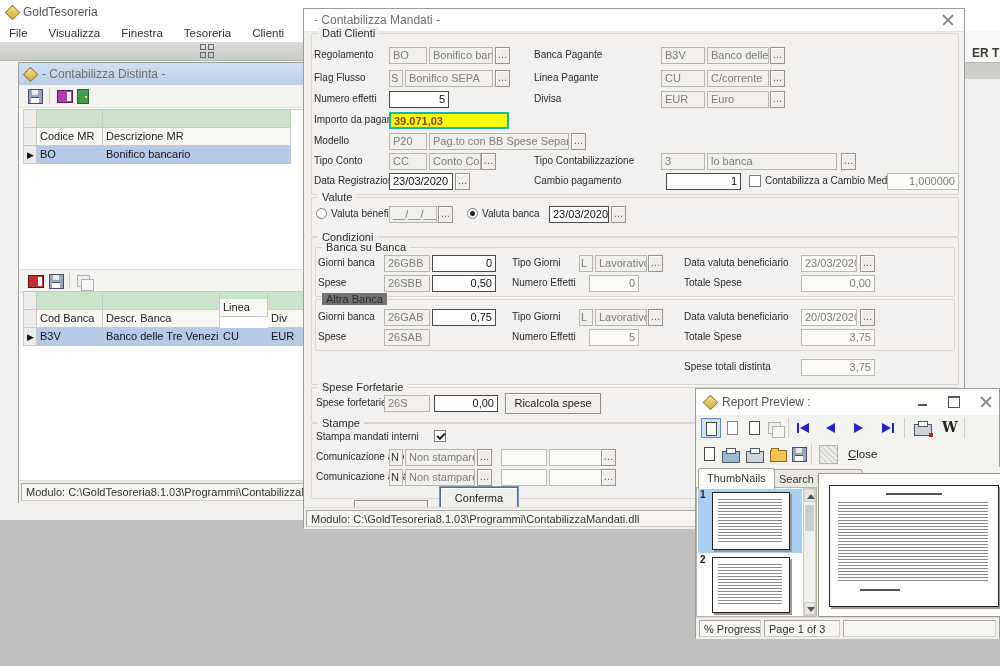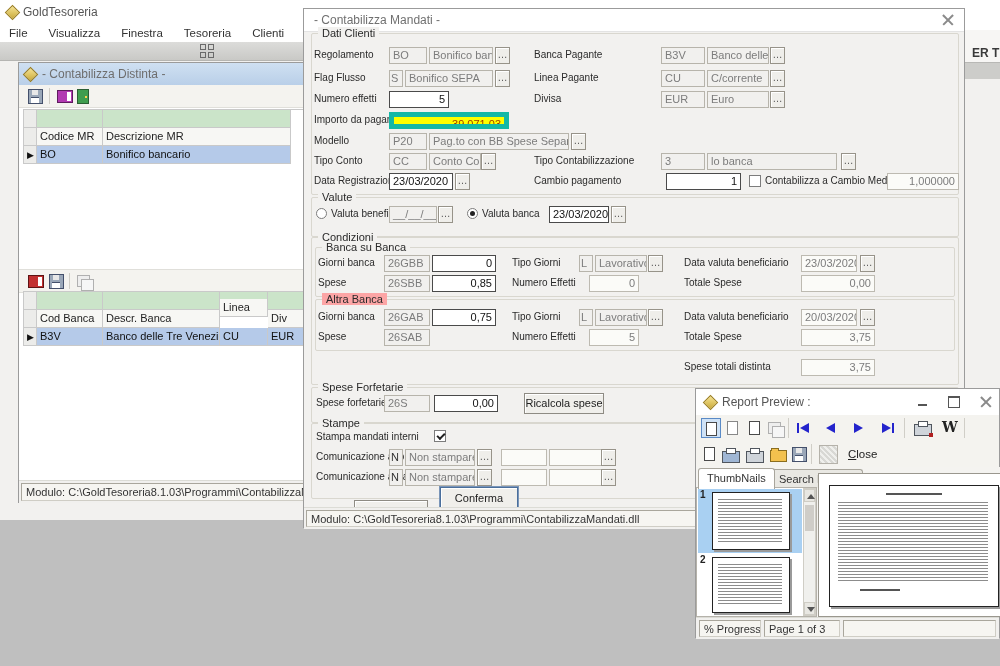--- a/index.html
+++ b/index.html
@@ -6,21 +6,21 @@
   #screen{position:relative;width:1000px;height:666px;overflow:hidden;background:#f2f1ef;
           font-family:"Liberation Sans",sans-serif;font-size:11px;color:#222}
   .a{position:absolute}
   .lbl{position:absolute;font-size:10px;color:#2a2a2a;white-space:nowrap}
   .fld{position:absolute;height:17px;line-height:15px;font-size:11px;padding:0 3px;
        white-space:nowrap;overflow:hidden;box-sizing:border-box}
   .ro{background:#f1f0ee;border:1px solid #b7b4ab;color:#7c7c7c}
   .ed{background:#fff;border:1px solid #4a4a4a;color:#111}
   .lt{background:#fbfbf8;border:1px solid #bdbab1;color:#7c7c7c}
   .num{text-align:right}
-  .yellow{background:#ffff00;border:5px solid #14b8a6;color:#9c3a00;font-weight:normal;text-align:right}
+  .yellow{background:#ffff00;border:2px solid #14b8a6;color:#9c3a00;font-weight:bold;text-align:left}
   .dots{position:absolute;width:15px;height:17px;background:#efeeea;border:1px solid #979389;
         box-shadow:inset 1px 1px 0 #fff;color:#555;font-size:10px;line-height:14px;text-align:center;box-sizing:border-box}
   .grp{position:absolute;border:1px solid #d9d7cf;border-radius:2px}
   .cap{position:absolute;top:-7px;left:6px;background:#f2f1ef;padding:0 4px;font-size:11px;color:#2a2a2a;white-space:nowrap}
   .btn{position:absolute;background:#f0efeb;border:1px solid #8e8b83;box-shadow:inset 1px 1px 0 #fff;
        font-size:11px;text-align:center;color:#222;box-sizing:border-box}
   .btn.focus{border:1px solid #4a6f9c;box-shadow:0 0 0 1px #7a95b8,inset 1px 1px 0 #fff}
   .win{position:absolute;background:#fff;border:1px solid #9b9b9b;box-sizing:border-box}
   .titlebar{position:absolute;left:0;top:0;right:0;background:#fff;border-bottom:1px solid #e3e3e3}
   .wtitle{position:absolute;font-size:12px;color:#707070;white-space:nowrap}
@@ -262,28 +262,28 @@
     <span class="lbl" style="left:208px;top:248px">Tipo Giorni</span>
     <div class="fld ro" style="left:275px;top:246px;width:14px;padding:0 1px">L</div>
     <div class="fld ro" style="left:291px;top:246px;width:52px">Lavorativo</div>
     <div class="dots" style="left:344px;top:246px">…</div>
     <span class="lbl" style="left:295px;top:248px;left:380px">Data valuta beneficiario</span>
     <div class="fld lt" style="left:497px;top:246px;width:56px">23/03/2020</div>
     <div class="dots" style="left:556px;top:246px">…</div>
 
     <span class="lbl" style="left:14px;top:268px">Spese</span>
     <div class="fld ro" style="left:80px;top:266px;width:46px">26SBB</div>
-    <div class="fld ed num" style="left:128px;top:266px;width:64px">0,85</div>
+    <div class="fld ed num" style="left:128px;top:266px;width:64px">0,50</div>
     <span class="lbl" style="left:208px;top:268px">Numero Effetti</span>
     <div class="fld lt num" style="left:285px;top:266px;width:50px">0</div>
     <span class="lbl" style="left:380px;top:268px">Totale Spese</span>
     <div class="fld lt num" style="left:497px;top:266px;width:74px">0,00</div>
 
     <div class="grp" style="left:11px;top:290px;width:638px;height:50px">
-      <span class="cap" style="background:#fca5a5">Altra Banca</span>
+      <span class="cap" style="background:#737373">Altra Banca</span>
     </div>
     <span class="lbl" style="left:14px;top:302px">Giorni banca</span>
     <div class="fld ro" style="left:80px;top:300px;width:46px">26GAB</div>
     <div class="fld ed num" style="left:128px;top:300px;width:64px">1</div>
     <span class="lbl" style="left:208px;top:302px">Tipo Giorni</span>
     <div class="fld ro" style="left:275px;top:300px;width:14px;padding:0 1px">L</div>
     <div class="fld ro" style="left:291px;top:300px;width:52px">Lavorativo</div>
     <div class="dots" style="left:344px;top:300px">…</div>
     <span class="lbl" style="left:380px;top:302px">Data valuta beneficiario</span>
     <div class="fld lt" style="left:497px;top:300px;width:56px">20/03/2020</div>
@@ -299,21 +299,21 @@
 
     <span class="lbl" style="left:380px;top:352px">Spese totali distinta</span>
     <div class="fld lt num" style="left:497px;top:350px;width:74px">3,75</div>
 
     <div class="grp" style="left:7px;top:378px;width:646px;height:34px">
       <span class="cap">Spese Forfetarie</span>
     </div>
     <span class="lbl" style="left:12px;top:388px">Spese forfetarie</span>
     <div class="fld ro" style="left:80px;top:386px;width:46px">26S</div>
     <div class="fld ed num" style="left:130px;top:386px;width:64px">0,00</div>
-    <div class="btn" style="left:220px;top:384px;width:80px;height:21px;line-height:19px">Ricalcola spese</div>
+    <div class="btn" style="left:201px;top:384px;width:96px;height:21px;line-height:19px">Ricalcola spese</div>
 
     <div class="grp" style="left:7px;top:414px;width:646px;height:74px">
       <span class="cap">Stampe</span>
     </div>
     <span class="lbl" style="left:12px;top:422px">Stampa mandati interni</span>
     <span class="cb on" style="left:130px;top:421px"></span>
 
     <span class="lbl" style="left:12px;top:442px">Comunicazione a fornitore</span>
     <div class="fld ro" style="left:85px;top:440px;width:14px;padding:0 1px;color:#333">N</div>
     <div class="fld ro" style="left:101px;top:440px;width:70px">Non stampare</div>

